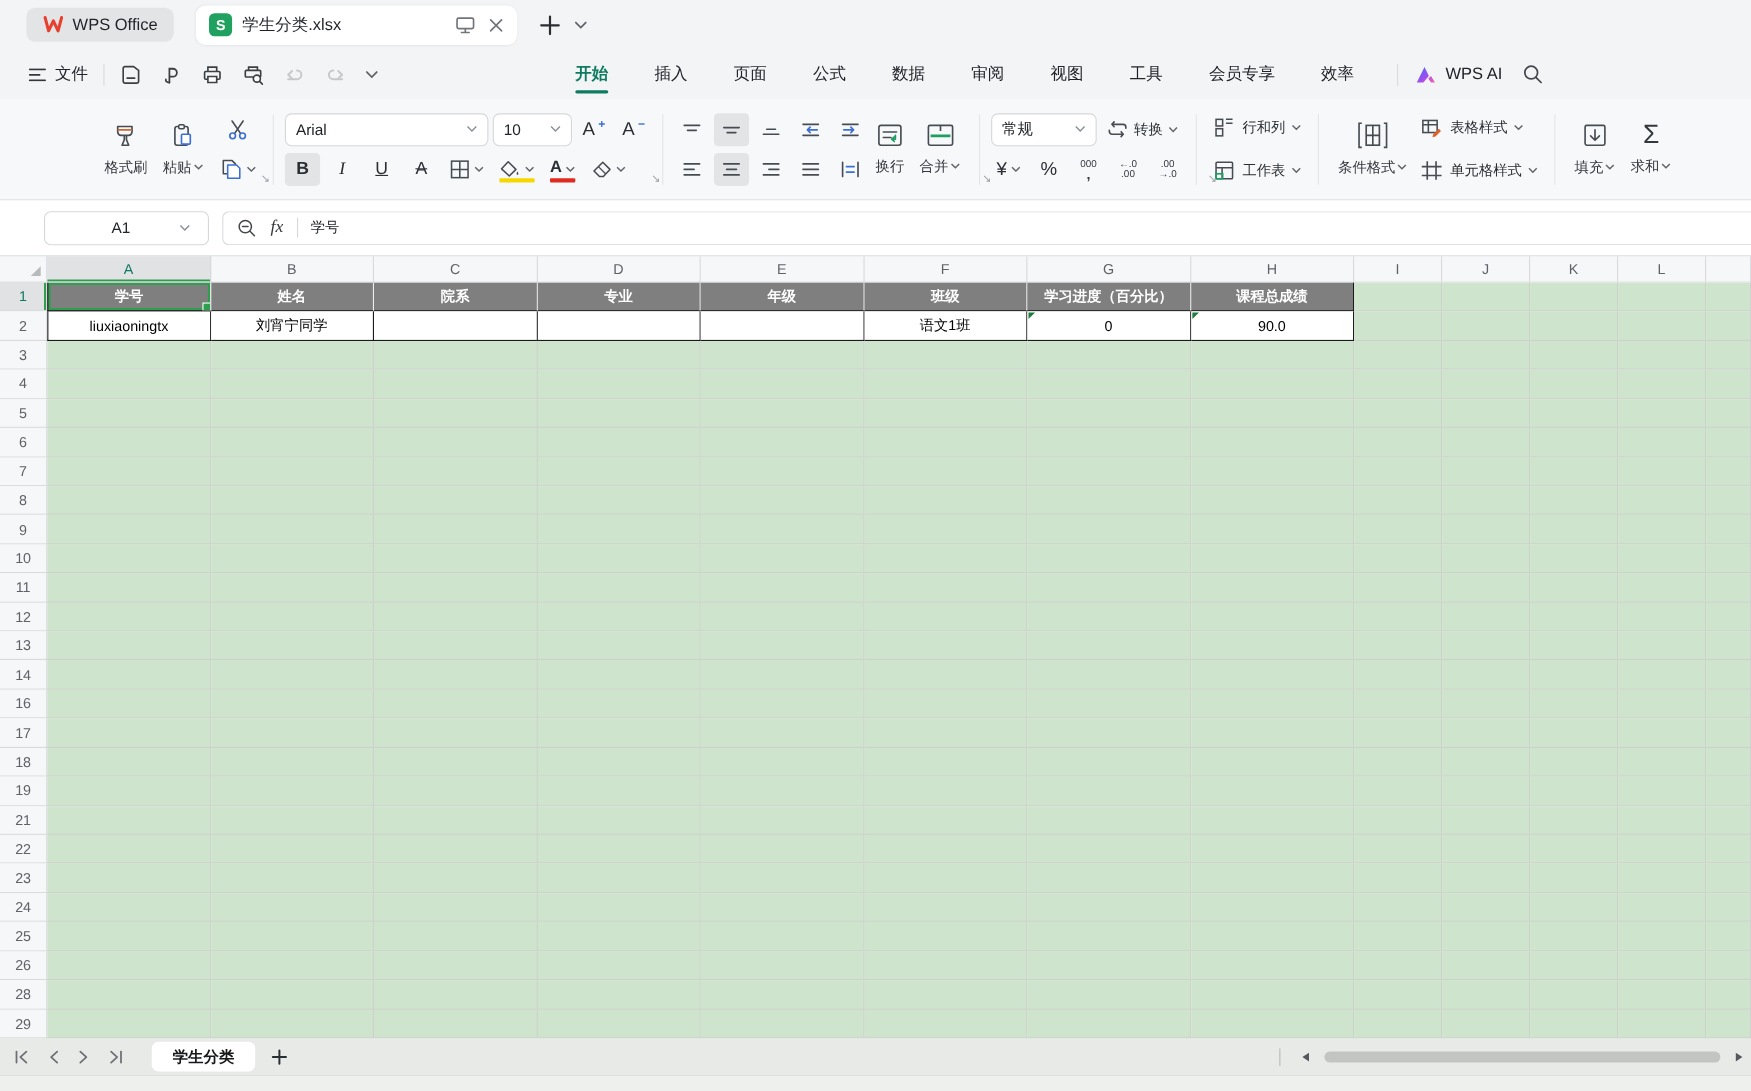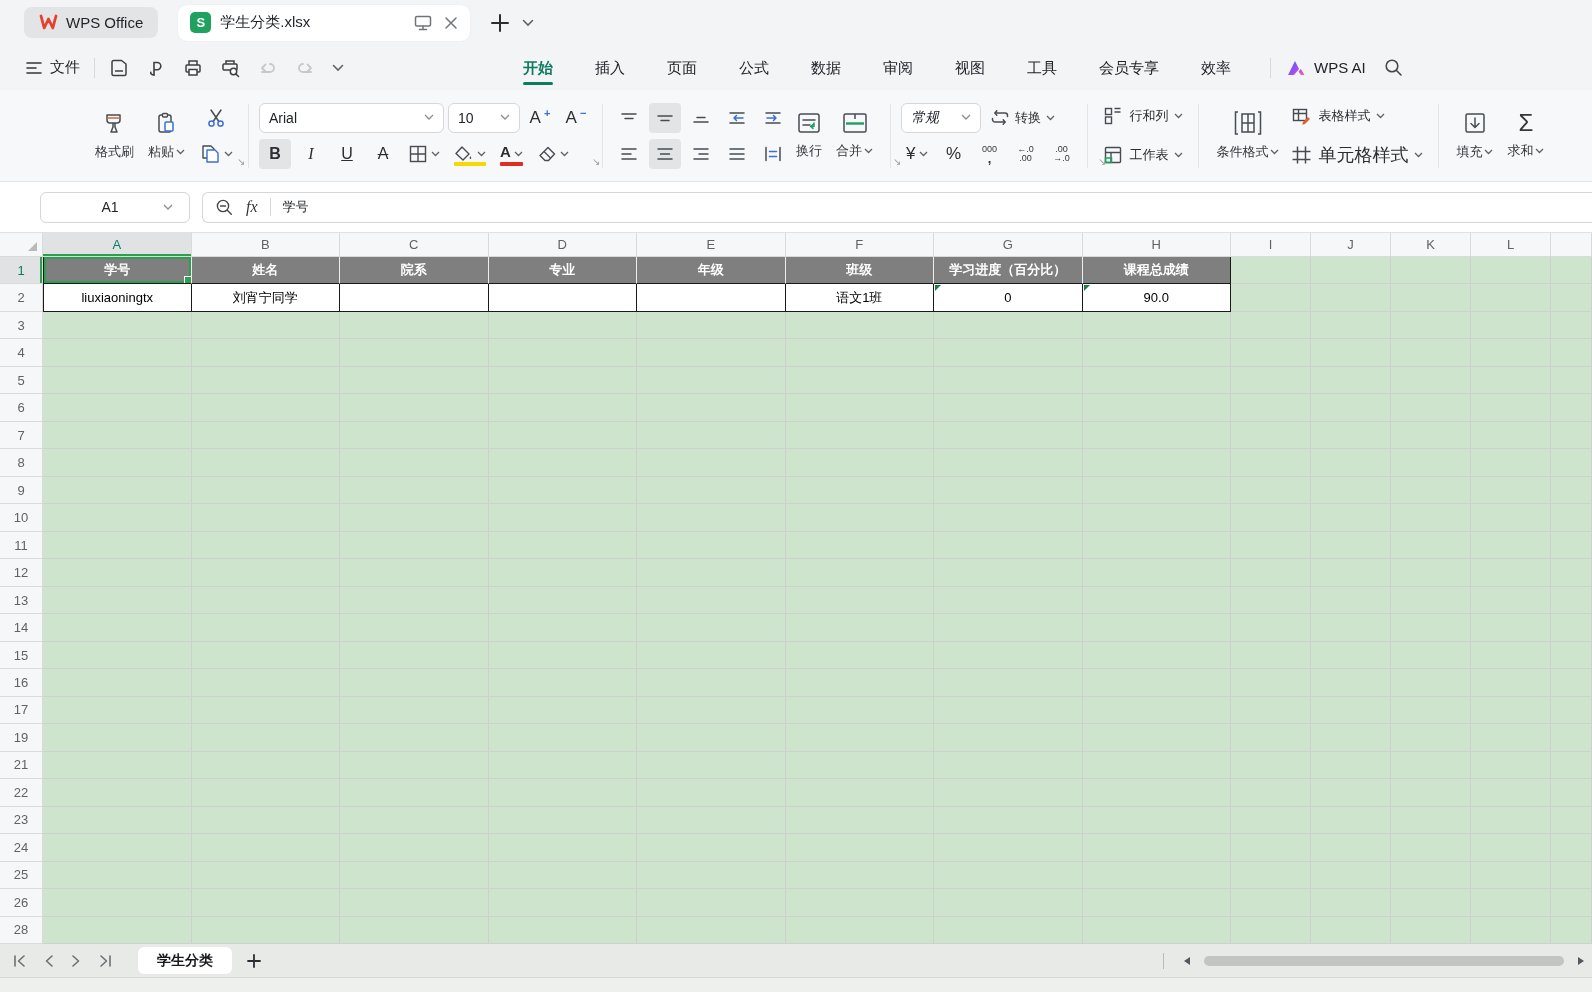--- a/index.html
+++ b/index.html
@@ -417,21 +417,21 @@
         <svg width="9" height="6" viewBox="0 0 9 6">
             <path d="M1 1l3.5 3.5L8 1" stroke="#5f6368" stroke-width="1.3" fill="none"></path>
           </svg>
       </span>
     </div>
 
     <div class="rdiv"></div>
 
     <div class="tworow">
       <div class="rrow">
-        <div class="combo" style="width:80px;font-style:italic;">
+        <div class="combo" style="width:96px;">
           <span class="cv">常规</span>
           <svg width="10" height="7" viewBox="0 0 10 7">
               <path d="M1 1l4 4 4-4" stroke="#8a8f94" stroke-width="1.3" fill="none"></path>
             </svg>
         </div>
         <div class="smbtn" style="font-size:13px;gap:5px;">
           <svg width="20" height="17" viewBox="0 0 20 17">
               <path d="M5 4h10a2.5 2.5 0 0 1 2.5 2.5v1M15 13H5a2.5 2.5 0 0 1-2.5-2.5v-1" stroke="#474c52" stroke-width="1.5" fill="none" stroke-linecap="round"></path>
               <path d="M13.2 10.8L15 13l-1.8 2.2M6.8 6.2L5 4l1.8-2.2" stroke="#474c52" stroke-width="1.5" fill="none" stroke-linecap="round" stroke-linejoin="round"></path>
             </svg>
@@ -519,21 +519,21 @@
         <svg width="21" height="20" viewBox="0 0 21 20">
             <rect x="2.5" y="3.5" width="13" height="11" stroke="#474c52" stroke-width="1.4" fill="none"></rect>
             <path d="M2.5 7.5h13M7.5 3.5v11" stroke="#474c52" stroke-width="1.4"></path>
             <path d="M12 16l5-5 2 2-5 5-2.8.8z" fill="#e0622a"></path>
           </svg>
         <span>表格样式</span>
         <svg width="9" height="6" viewBox="0 0 9 6">
             <path d="M1 1l3.5 3.5L8 1" stroke="#5f6368" stroke-width="1.3" fill="none"></path>
           </svg>
       </div>
-      <div class="smbtn" style="font-size:18px;gap:6px;justify-content:space-between;">
+      <div class="smbtn" style="font-size:13px;gap:6px;justify-content:space-between;">
         <svg width="21" height="20" viewBox="0 0 21 20">
             <path d="M6.5 1.5v17M14.5 1.5v17M1.5 6.5h18M1.5 14.5h18" stroke="#474c52" stroke-width="1.5"></path>
           </svg>
         <span>单元格样式</span>
         <svg width="9" height="6" viewBox="0 0 9 6">
             <path d="M1 1l3.5 3.5L8 1" stroke="#5f6368" stroke-width="1.3" fill="none"></path>
           </svg>
       </div>
     </div>
 
@@ -821,36 +821,20 @@
         <div class="cell green" style="width: 148.5px;"></div>
         <div class="cell green" style="width: 148.5px;"></div>
         <div class="cell green" style="width: 148.5px;"></div>
         <div class="cell green" style="width: 80px;"></div>
         <div class="cell green" style="width: 80px;"></div>
         <div class="cell green" style="width: 80px;"></div>
         <div class="cell green" style="width: 80px;"></div>
         <div class="cell green" style="width: 41px;"></div>
       </div>
       <div class="grow">
-        <div class="rowhead">15</div>
-        <div class="cell green" style="width: 148.5px;"></div>
-        <div class="cell green" style="width: 148.5px;"></div>
-        <div class="cell green" style="width: 148.5px;"></div>
-        <div class="cell green" style="width: 148.5px;"></div>
-        <div class="cell green" style="width: 148.5px;"></div>
-        <div class="cell green" style="width: 148.5px;"></div>
-        <div class="cell green" style="width: 148.5px;"></div>
-        <div class="cell green" style="width: 148.5px;"></div>
-        <div class="cell green" style="width: 80px;"></div>
-        <div class="cell green" style="width: 80px;"></div>
-        <div class="cell green" style="width: 80px;"></div>
-        <div class="cell green" style="width: 80px;"></div>
-        <div class="cell green" style="width: 41px;"></div>
-      </div>
-      <div class="grow">
         <div class="rowhead">16</div>
         <div class="cell green" style="width: 148.5px;"></div>
         <div class="cell green" style="width: 148.5px;"></div>
         <div class="cell green" style="width: 148.5px;"></div>
         <div class="cell green" style="width: 148.5px;"></div>
         <div class="cell green" style="width: 148.5px;"></div>
         <div class="cell green" style="width: 148.5px;"></div>
         <div class="cell green" style="width: 148.5px;"></div>
         <div class="cell green" style="width: 148.5px;"></div>
         <div class="cell green" style="width: 80px;"></div>
@@ -869,20 +853,36 @@
         <div class="cell green" style="width: 148.5px;"></div>
         <div class="cell green" style="width: 148.5px;"></div>
         <div class="cell green" style="width: 148.5px;"></div>
         <div class="cell green" style="width: 80px;"></div>
         <div class="cell green" style="width: 80px;"></div>
         <div class="cell green" style="width: 80px;"></div>
         <div class="cell green" style="width: 80px;"></div>
         <div class="cell green" style="width: 41px;"></div>
       </div>
       <div class="grow">
+        <div class="rowhead">18</div>
+        <div class="cell green" style="width: 148.5px;"></div>
+        <div class="cell green" style="width: 148.5px;"></div>
+        <div class="cell green" style="width: 148.5px;"></div>
+        <div class="cell green" style="width: 148.5px;"></div>
+        <div class="cell green" style="width: 148.5px;"></div>
+        <div class="cell green" style="width: 148.5px;"></div>
+        <div class="cell green" style="width: 148.5px;"></div>
+        <div class="cell green" style="width: 148.5px;"></div>
+        <div class="cell green" style="width: 80px;"></div>
+        <div class="cell green" style="width: 80px;"></div>
+        <div class="cell green" style="width: 80px;"></div>
+        <div class="cell green" style="width: 80px;"></div>
+        <div class="cell green" style="width: 41px;"></div>
+      </div>
+      <div class="grow">
         <div class="rowhead">19</div>
         <div class="cell green" style="width: 148.5px;"></div>
         <div class="cell green" style="width: 148.5px;"></div>
         <div class="cell green" style="width: 148.5px;"></div>
         <div class="cell green" style="width: 148.5px;"></div>
         <div class="cell green" style="width: 148.5px;"></div>
         <div class="cell green" style="width: 148.5px;"></div>
         <div class="cell green" style="width: 148.5px;"></div>
         <div class="cell green" style="width: 148.5px;"></div>
         <div class="cell green" style="width: 80px;"></div>
@@ -982,20 +982,36 @@
         <div class="cell green" style="width: 148.5px;"></div>
         <div class="cell green" style="width: 148.5px;"></div>
         <div class="cell green" style="width: 80px;"></div>
         <div class="cell green" style="width: 80px;"></div>
         <div class="cell green" style="width: 80px;"></div>
         <div class="cell green" style="width: 80px;"></div>
         <div class="cell green" style="width: 41px;"></div>
       </div>
       <div class="grow">
         <div class="rowhead">28</div>
+        <div class="cell green" style="width: 148.5px;"></div>
+        <div class="cell green" style="width: 148.5px;"></div>
+        <div class="cell green" style="width: 148.5px;"></div>
+        <div class="cell green" style="width: 148.5px;"></div>
+        <div class="cell green" style="width: 148.5px;"></div>
+        <div class="cell green" style="width: 148.5px;"></div>
+        <div class="cell green" style="width: 148.5px;"></div>
+        <div class="cell green" style="width: 148.5px;"></div>
+        <div class="cell green" style="width: 80px;"></div>
+        <div class="cell green" style="width: 80px;"></div>
+        <div class="cell green" style="width: 80px;"></div>
+        <div class="cell green" style="width: 80px;"></div>
+        <div class="cell green" style="width: 41px;"></div>
+      </div>
+      <div class="grow">
+        <div class="rowhead">29</div>
         <div class="cell green" style="width: 148.5px;"></div>
         <div class="cell green" style="width: 148.5px;"></div>
         <div class="cell green" style="width: 148.5px;"></div>
         <div class="cell green" style="width: 148.5px;"></div>
         <div class="cell green" style="width: 148.5px;"></div>
         <div class="cell green" style="width: 148.5px;"></div>
         <div class="cell green" style="width: 148.5px;"></div>
         <div class="cell green" style="width: 148.5px;"></div>
         <div class="cell green" style="width: 80px;"></div>
         <div class="cell green" style="width: 80px;"></div>

